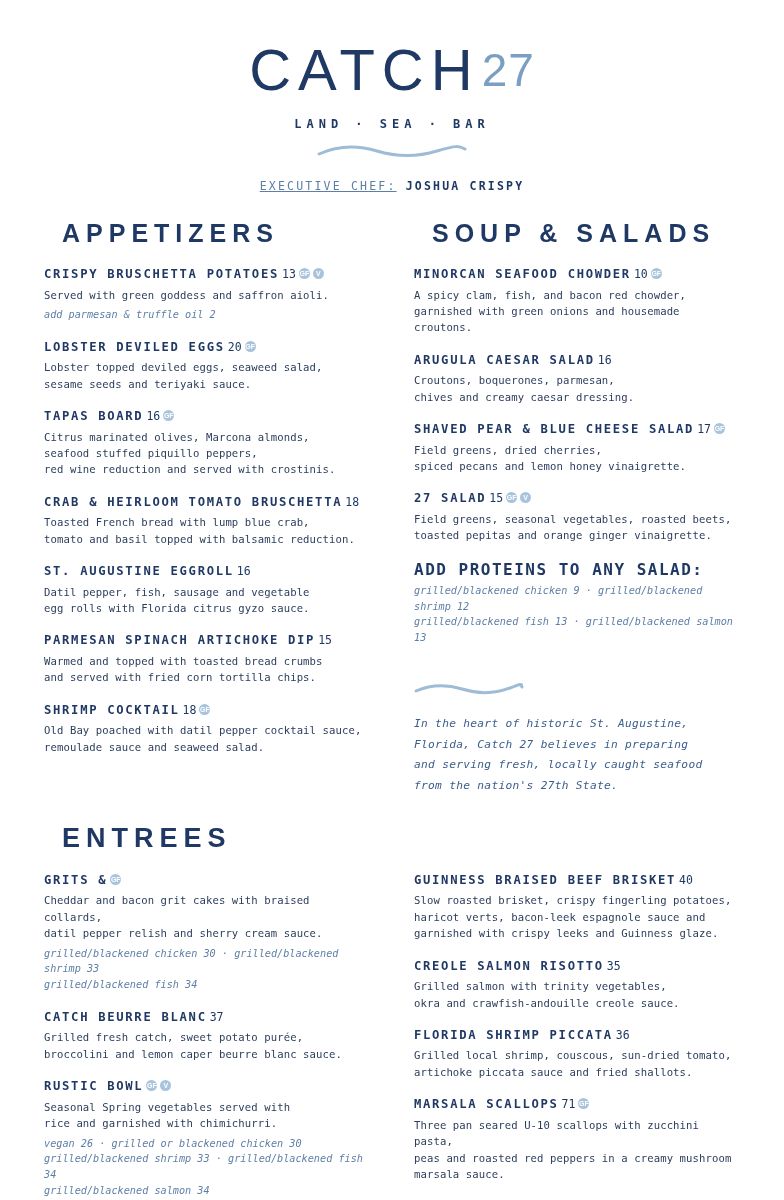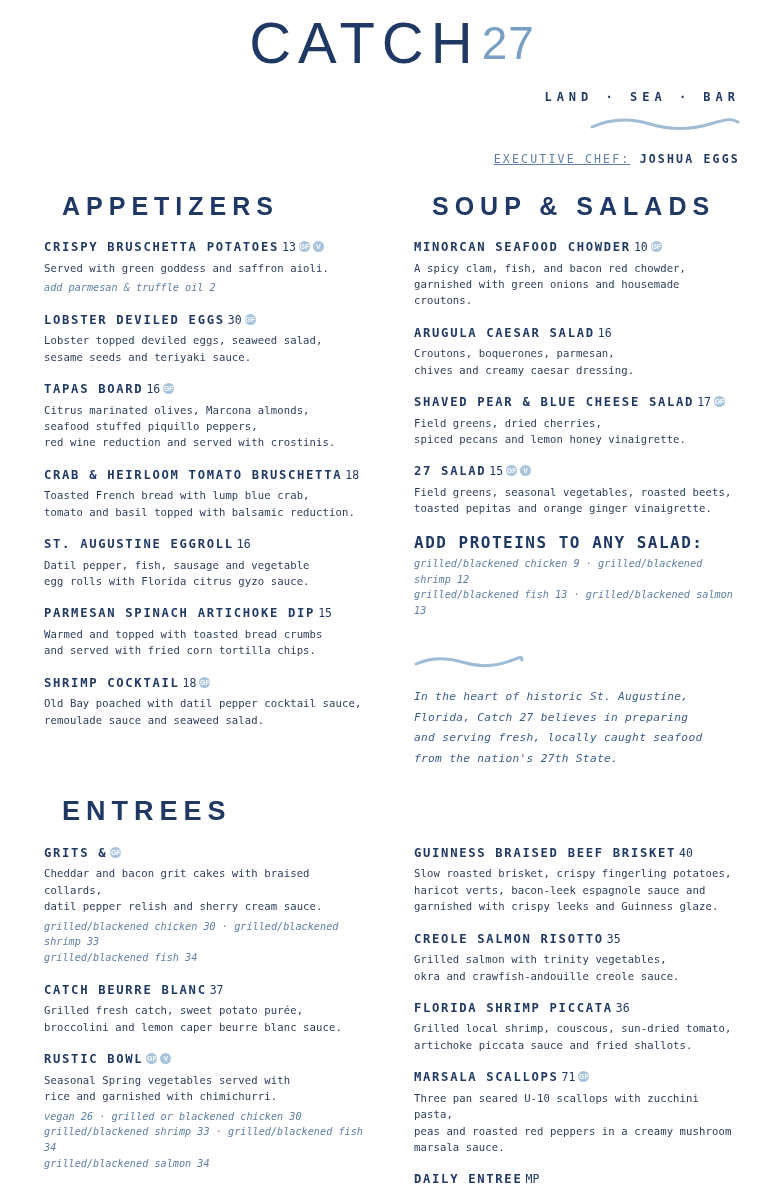--- a/index.html
+++ b/index.html
@@ -17,22 +17,22 @@
   .page {
     position: relative;
     width: 784px;
     height: 1200px;
     box-sizing: border-box;
     padding: 0 44px;
   }
 
   
   .masthead {
-    text-align: right;
-    padding-top: 14px;
+    text-align: center;
+    padding-top: 41px;
   }
   .logo-wrap {
     display: flex;
     justify-content: center;
     align-items: flex-start;
     gap: 2px;
   }
   .logo-main {
     font-family: "Liberation Sans", sans-serif;
     font-weight: 300;
@@ -177,40 +177,40 @@
     <div class="logo-wrap">
       <span class="logo-main">CATCH</span>
       <span class="logo-num">27</span>
     </div>
     <div class="logo-tagline">LAND · SEA · BAR</div>
     <svg class="squiggle" viewBox="0 0 150 16">
       <path d="M2 11 C 22 2, 40 2, 60 8 S 100 14, 120 8 S 142 3, 148 6" fill="none" stroke="#9ebcd6" stroke-width="3" stroke-linecap="round"></path>
     </svg>
     <div class="chef-line">
       <span class="chef-label">EXECUTIVE CHEF:</span>
-      <span class="chef-name">JOSHUA EGGS</span>
+      <span class="chef-name">JOSHUA CRISPY</span>
     </div>
   </div>
 
   <div class="cols">
 
     <div class="col">
       <h2 class="section-title">APPETIZERS</h2>
 
       <div class="item">
         <div class="item-name">
           <span>CRISPY BRUSCHETTA POTATOES</span><span class="price">13</span><span class="badge">GF</span><span class="badge v">V</span>
         </div>
         <div class="desc" style="white-space:pre-line">Served with green goddess and saffron aioli.</div>
         <div class="note" style="white-space:pre-line">add parmesan &amp; truffle oil 2</div>
       </div>
 
       <div class="item">
         <div class="item-name">
-          <span>LOBSTER DEVILED EGGS</span><span class="price">30</span><span class="badge">GF</span>
+          <span>LOBSTER DEVILED EGGS</span><span class="price">20</span><span class="badge">GF</span>
         </div>
         <div class="desc" style="white-space:pre-line">Lobster topped deviled eggs, seaweed salad,
 sesame seeds and teriyaki sauce.</div>
       </div>
 
       <div class="item">
         <div class="item-name">
           <span>TAPAS BOARD</span><span class="price">16</span><span class="badge">GF</span>
         </div>
         <div class="desc" style="white-space:pre-line">Citrus marinated olives, Marcona almonds,

